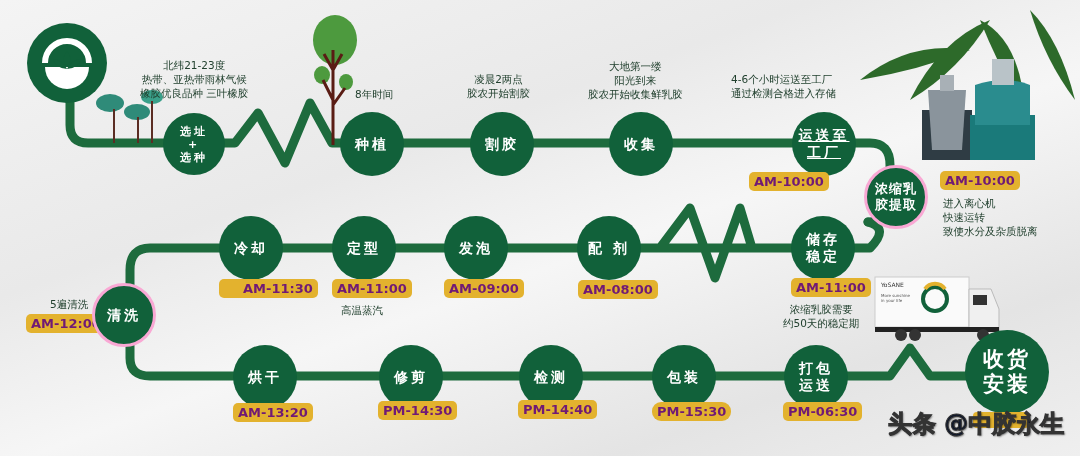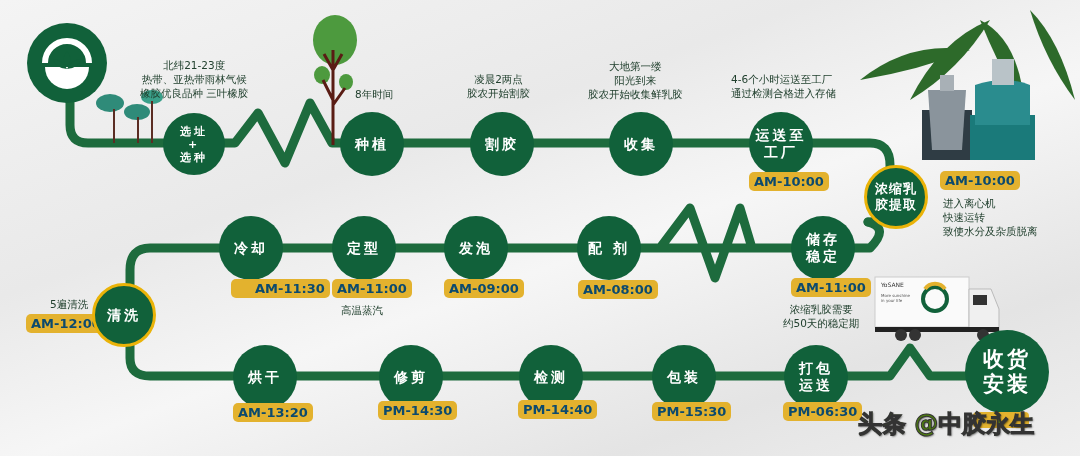--- a/index.html
+++ b/index.html
@@ -4,26 +4,26 @@
 <style>
   html,body{margin:0;padding:0;}
   body{width:1080px;height:456px;overflow:hidden;position:relative;
     font-family:"DejaVu Sans","Liberation Sans",sans-serif;
     background:linear-gradient(160deg,#f4f4f4 0%,#e9e9e9 35%,#f6f6f6 55%,#e4e4e4 80%,#efefef 100%);}
   .abs{position:absolute;}
   svg.path{position:absolute;left:0;top:0;}
   .node{position:absolute;border-radius:50%;background:#11613a;color:#fff;
     display:flex;align-items:center;justify-content:center;text-align:center;
     font-weight:bold;font-size:14px;line-height:17px;letter-spacing:3px;box-sizing:border-box;}
-  .node.ring{border:3px solid #eab308;}
-  .badge{position:absolute;background:#e3b22e;color:#0c4a6e;border-radius:5px;
+  .node.ring{border:3px solid #f9a8d4;}
+  .badge{position:absolute;background:#e3b22e;color:#701a75;border-radius:5px;
     font-weight:bold;font-size:13px;line-height:19px;padding:0 5px;white-space:nowrap;}
   .note{position:absolute;color:#21402e;font-size:10.5px;line-height:14px;white-space:nowrap;}
   .note.c{text-align:center;}
-  .watermark{position:absolute;left:858px;top:408px;font-size:24px;color:#4d7c0f;
+  .watermark{position:absolute;left:888px;top:408px;font-size:24px;color:#0f172a;
     -webkit-text-stroke:1px #333;text-shadow:1px 1px 2px rgba(0,0,0,.6);font-weight:bold;}
 </style>
 </head>
 <body>
 
 <svg class="path" width="1080" height="456">
   <g fill="none" stroke="#1d6b3d" stroke-width="9" stroke-linejoin="round" stroke-linecap="round">
 
     <path d="M70 70 L70 125 Q70 143 88 143 L235 143 L258 113 L285 163 L310 103 L332 143 L870 143 Q890 143 890 165 L890 200 Q890 222 868 222"></path>
 
@@ -104,21 +104,21 @@
 胶农开始割胶</div>
 <div class="node" style="left:470px;top:112px;width:64px;height:64px;">割胶</div>
 
 <div class="note c" style="left:588px;top:59px;white-space:pre-line;">大地第一缕
 阳光到来
 胶农开始收集鲜乳胶</div>
 <div class="node" style="left:609px;top:112px;width:64px;height:64px;">收集</div>
 
 <div class="note" style="left:731px;top:72px;white-space:pre-line;">4-6个小时运送至工厂
 通过检测合格进入存储</div>
-<div class="node" style="left:749px;top:112px;width:64px;height:64px;white-space:pre-line;">运送至
+<div class="node" style="left:792px;top:112px;width:64px;height:64px;white-space:pre-line;text-decoration:underline;">运送至
 工厂</div>
 <div class="badge" style="left:749px;top:172px;">AM-10:00</div>
 
 <div class="node ring" style="left:864px;top:165px;width:64px;height:64px;font-size:13px;line-height:16px;letter-spacing:1px;white-space:pre-line;">浓缩乳
 胶提取</div>
 <div class="badge" style="left:940px;top:171px;">AM-10:00</div>
 <div class="note" style="left:943px;top:196px;white-space:pre-line;">进入离心机
 快速运转
 致使水分及杂质脱离</div>
 
@@ -132,37 +132,37 @@
 <div class="badge" style="left:578px;top:280px;">AM-08:00</div>
 
 <div class="node" style="left:444px;top:216px;width:64px;height:64px;">发泡</div>
 <div class="badge" style="left:444px;top:279px;">AM-09:00</div>
 
 <div class="node" style="left:332px;top:216px;width:64px;height:64px;">定型</div>
 <div class="badge" style="left:332px;top:279px;">AM-11:00</div>
 <div class="note" style="left:341px;top:303px;">高温蒸汽</div>
 
 <div class="node" style="left:219px;top:216px;width:64px;height:64px;">冷却</div>
-<div class="badge" style="left:231px;top:279px;padding-left:24px;">AM-11:30</div>
+<div class="badge" style="left:219px;top:279px;padding-left:24px;">AM-11:30</div>
 
 <div class="note" style="left:50px;top:297px;">5遍清洗</div>
 <div class="badge" style="left:26px;top:314px;">AM-12:00</div>
 <div class="node ring" style="left:92px;top:283px;width:64px;height:64px;">清洗</div>
 
 <div class="node" style="left:233px;top:345px;width:64px;height:64px;">烘干</div>
 <div class="badge" style="left:233px;top:403px;">AM-13:20</div>
 
 <div class="node" style="left:379px;top:345px;width:64px;height:64px;">修剪</div>
 <div class="badge" style="left:378px;top:401px;">PM-14:30</div>
 
 <div class="node" style="left:519px;top:345px;width:64px;height:64px;">检测</div>
 <div class="badge" style="left:518px;top:400px;">PM-14:40</div>
 
 <div class="node" style="left:652px;top:345px;width:64px;height:64px;">包装</div>
-<div class="badge" style="left:652px;top:402px;">PM-15:30</div>
+<div class="badge" style="left:652px;top:402px;border-radius:9px;">PM-15:30</div>
 
 <div class="node" style="left:784px;top:345px;width:64px;height:64px;white-space:pre-line;">打包
 运送</div>
 <div class="badge" style="left:783px;top:402px;">PM-06:30</div>
 
 <div class="node" style="left:965px;top:330px;width:84px;height:84px;font-size:21px;line-height:25px;white-space:pre-line;">收货
 安装</div>
 <div class="abs" style="left:973px;top:412px;width:56px;height:16px;background:#e3b22e;border-radius:4px;"></div>
 
 <div class="watermark">头条 @中胶永生</div>

